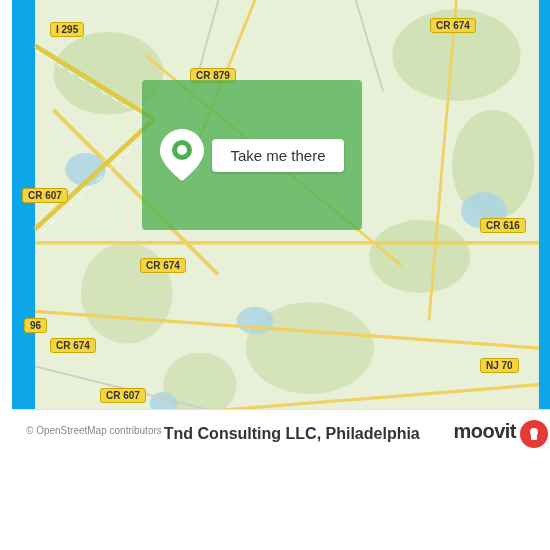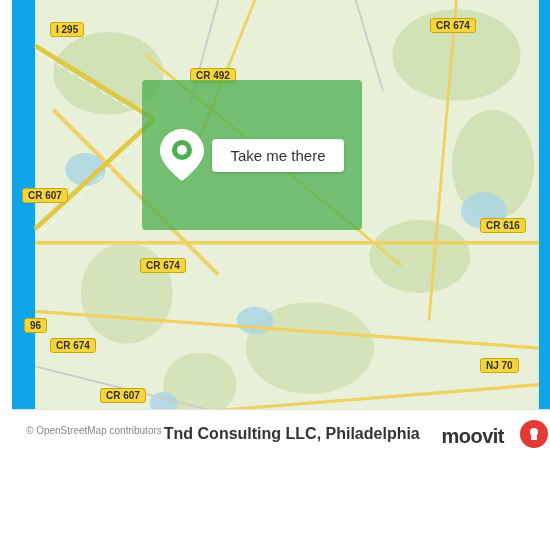--- a/index.html
+++ b/index.html
@@ -94,22 +94,22 @@
     }
 
     .location-name {
       font-size: 16px;
       font-weight: 600;
       color: #333;
     }
 
     .moovit-logo {
       display: flex;
-      align-items: flex-end;
-      gap: 16px;
+      align-items: flex-start;
+      gap: 4px;
     }
 
     .moovit-text {
       font-size: 20px;
       font-weight: bold;
       color: #333;
       letter-spacing: -0.5px;
     }
 
     .moovit-icon {
@@ -179,21 +179,21 @@
 
     <line x1="130" y1="130" x2="0" y2="250" stroke="#e0c840" stroke-width="5"></line>
     <line x1="135" y1="135" x2="5" y2="255" stroke="white" stroke-width="1" stroke-dasharray="8,6"></line>
 
     <line x1="200" y1="0" x2="170" y2="110" stroke="#ccc" stroke-width="2"></line>
     <line x1="350" y1="0" x2="380" y2="100" stroke="#ccc" stroke-width="2"></line>
     <line x1="0" y1="400" x2="200" y2="450" stroke="#ccc" stroke-width="2"></line>
   </svg>
 
   <div class="road-label" style="top:22px; left:38px;">I 295</div>
-  <div class="road-label" style="top:68px; left:178px;">CR 492</div>
+  <div class="road-label" style="top:68px; left:178px;">CR 879</div>
   <div class="road-label" style="top:18px; left:418px;">CR 674</div>
   <div class="road-label" style="top:188px; left:10px;">CR 607</div>
   <div class="road-label" style="top:258px; left:128px;">CR 674</div>
   <div class="road-label" style="top:218px; left:468px;text-align:center;">CR 616</div>
   <div class="road-label" style="top:338px; left:38px;">CR 674</div>
   <div class="road-label" style="top:388px; left:88px;">CR 607</div>
   <div class="road-label" style="top:358px; left:468px;">NJ 70</div>
   <div class="road-label" style="top:318px; left:12px;">96</div>
 
   <div class="highlight-box">

